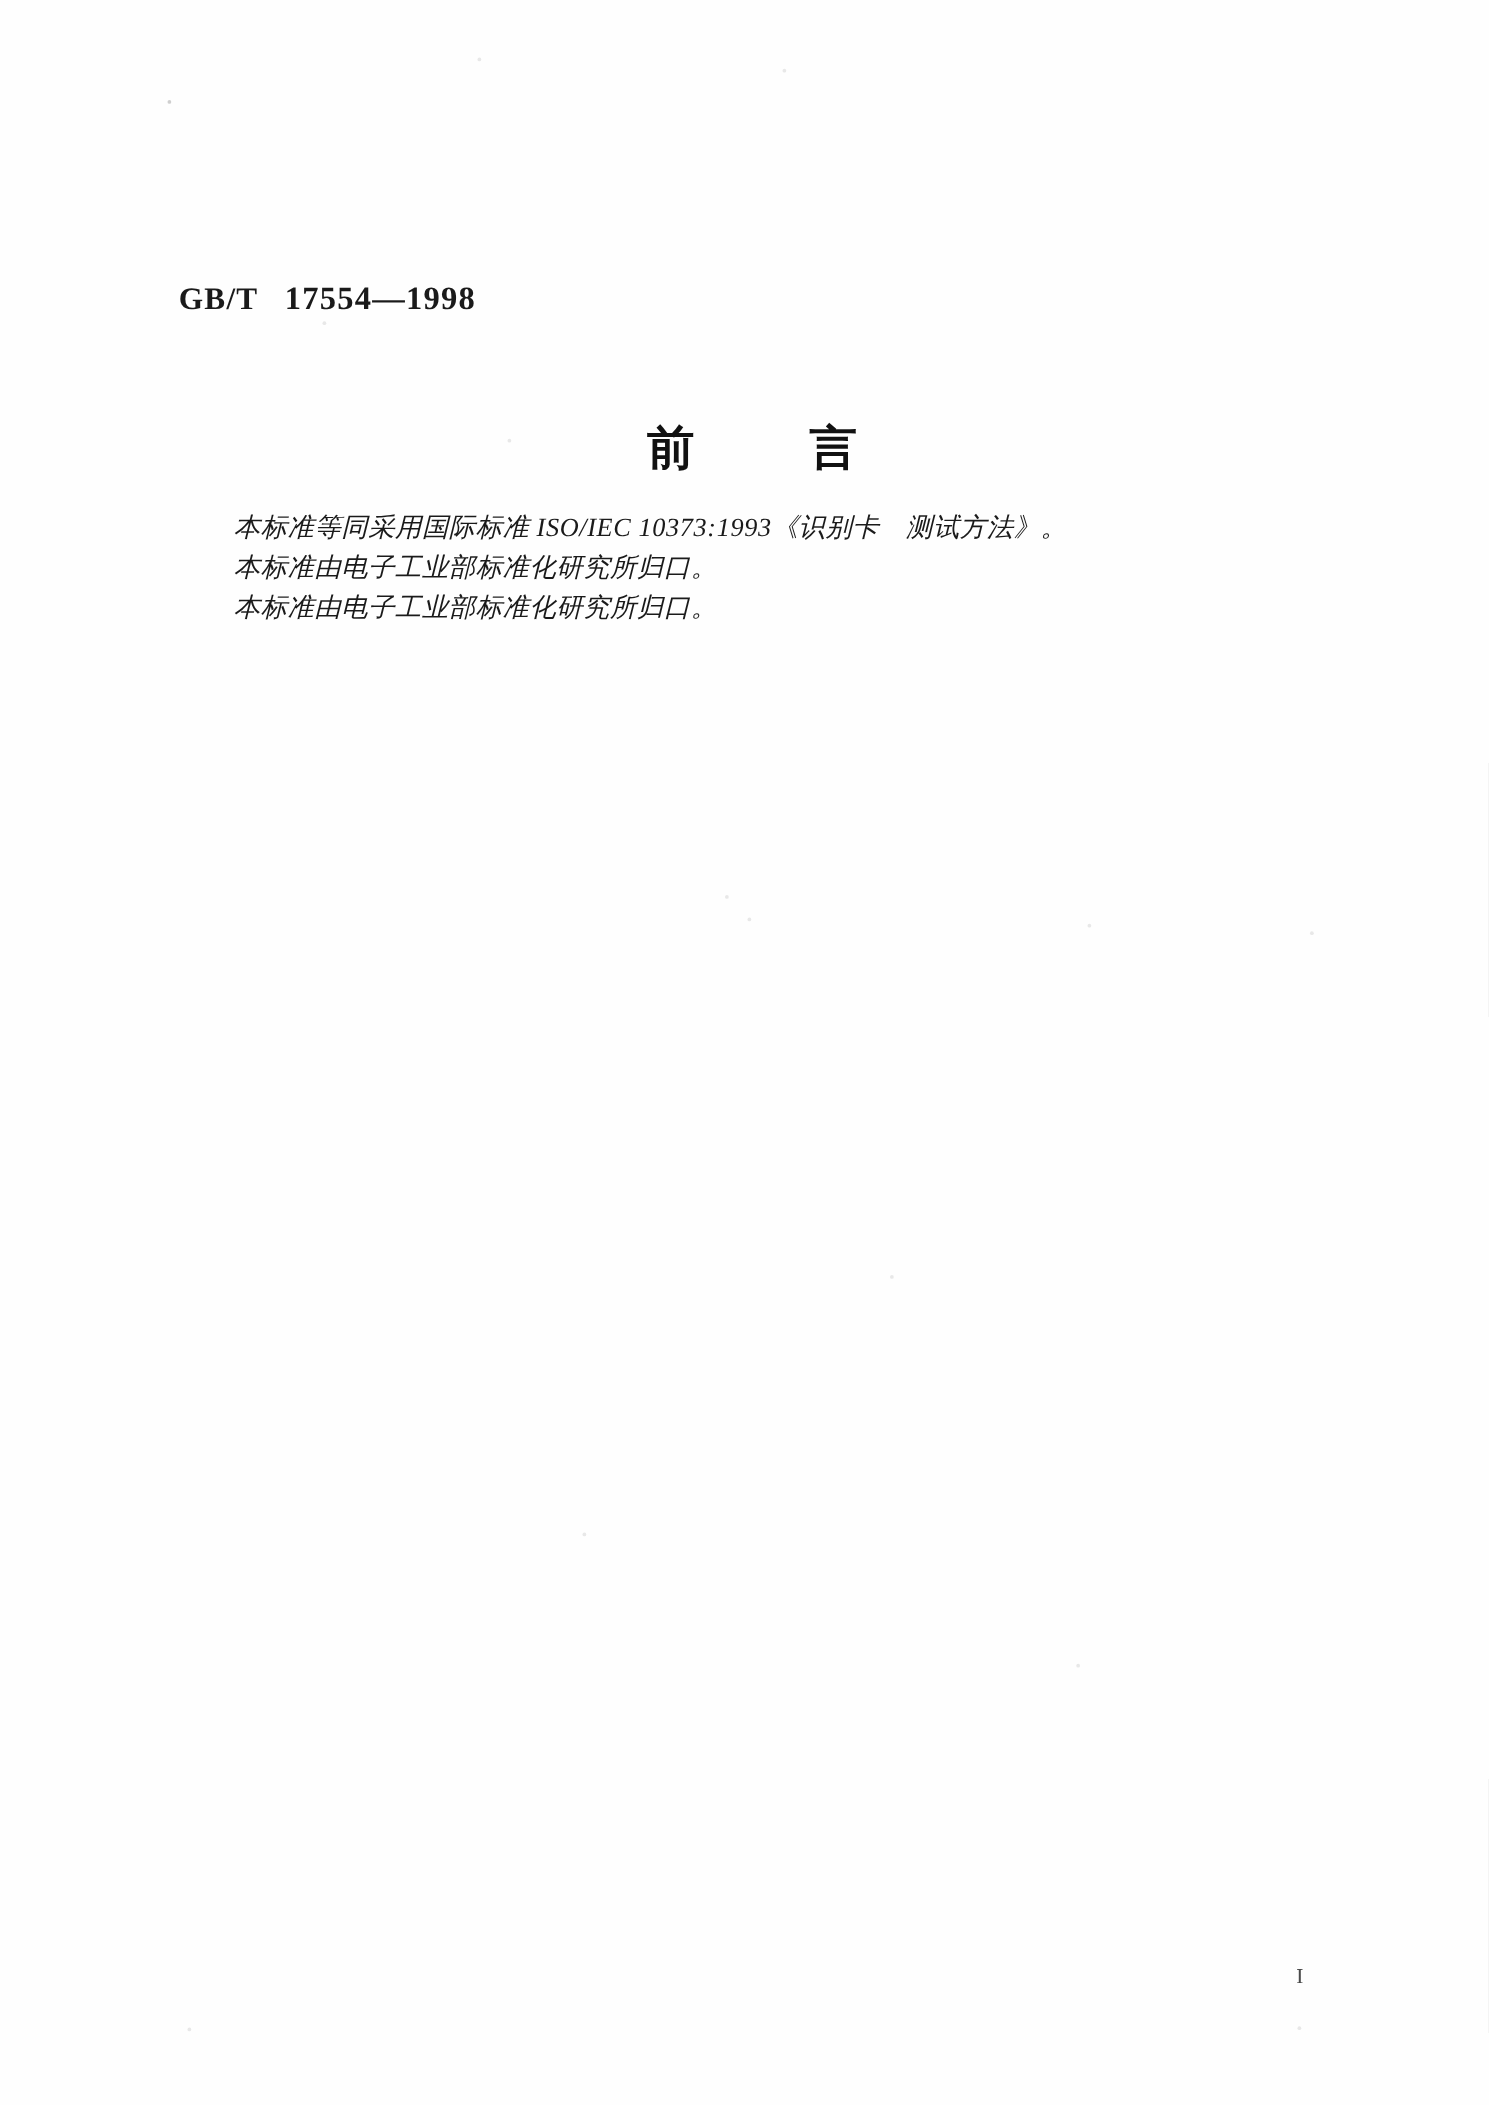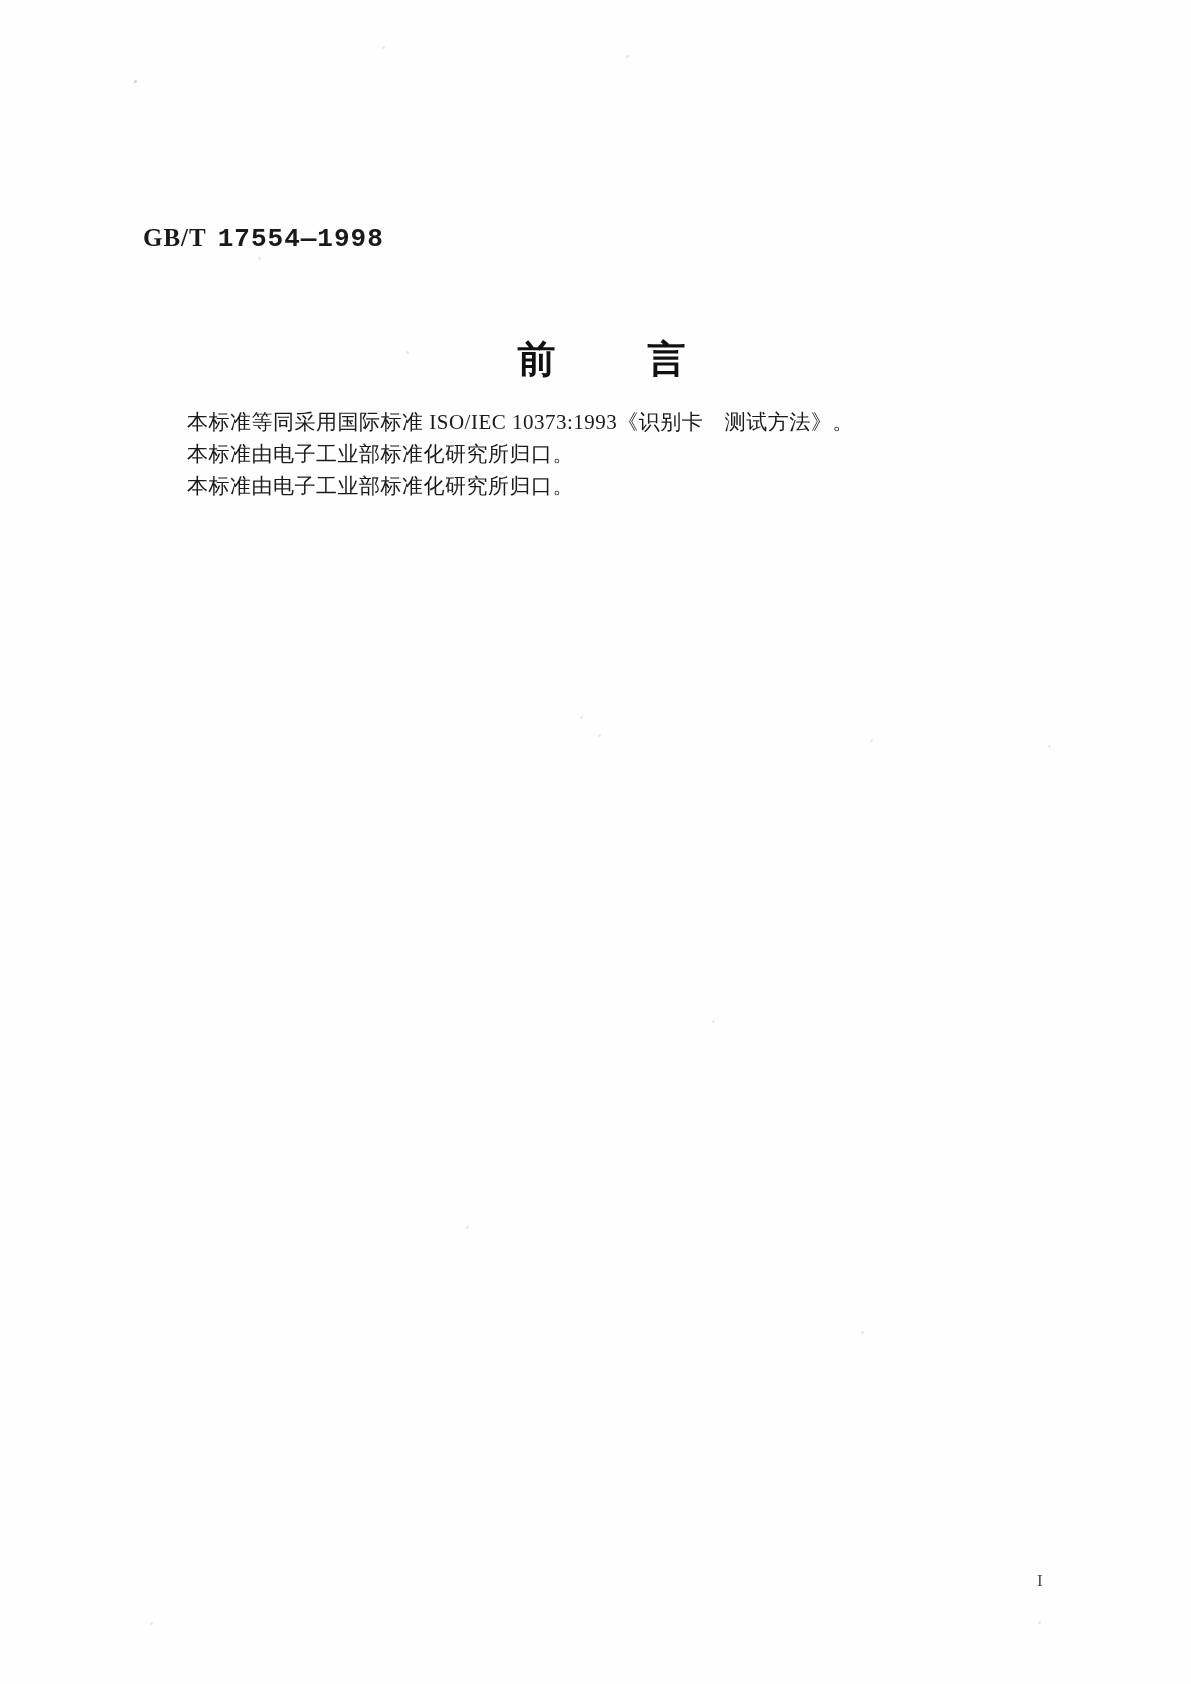--- a/index.html
+++ b/index.html
@@ -17,31 +17,31 @@
     color: #1a1a1a;
     font-family: "Liberation Serif", "DejaVu Serif", serif;
   }
   
   .doc-header {
     position: absolute;
     left: 143px;
     top: 224px;
     display: flex;
     align-items: baseline;
-    gap: 11px;
+    gap: 21px;
     white-space: nowrap;
   }
   .doc-header .code {
     font-family: "Liberation Serif", "DejaVu Serif", serif;
     font-weight: 700;
     font-size: 25px;
     letter-spacing: 1px;
   }
   .doc-header .number {
-    font-family: Liberation Mono, monospace;
+    font-family: Liberation Serif, serif;
     font-weight: 600;
     font-size: 26px;
     letter-spacing: 1px;
   }
   
   .foreword-title {
     position: absolute;
     left: 0;
     top: 337px;
     width: 100%;
@@ -62,20 +62,21 @@
     top: 406px;
     width: 915px;
   }
   .foreword-body p {
     margin: 0;
     font-size: 21px;
     line-height: 32px;
     text-indent: 2em;
     letter-spacing: 0.5px;
     white-space: nowrap;
+    font-style: italic;
   }
   
   .page-number {
     position: absolute;
     left: 1037px;
     top: 1571px;
     font-size: 17px;
     color: #4a4a4a;
     font-family: "Liberation Serif", "DejaVu Serif", serif;
   }

